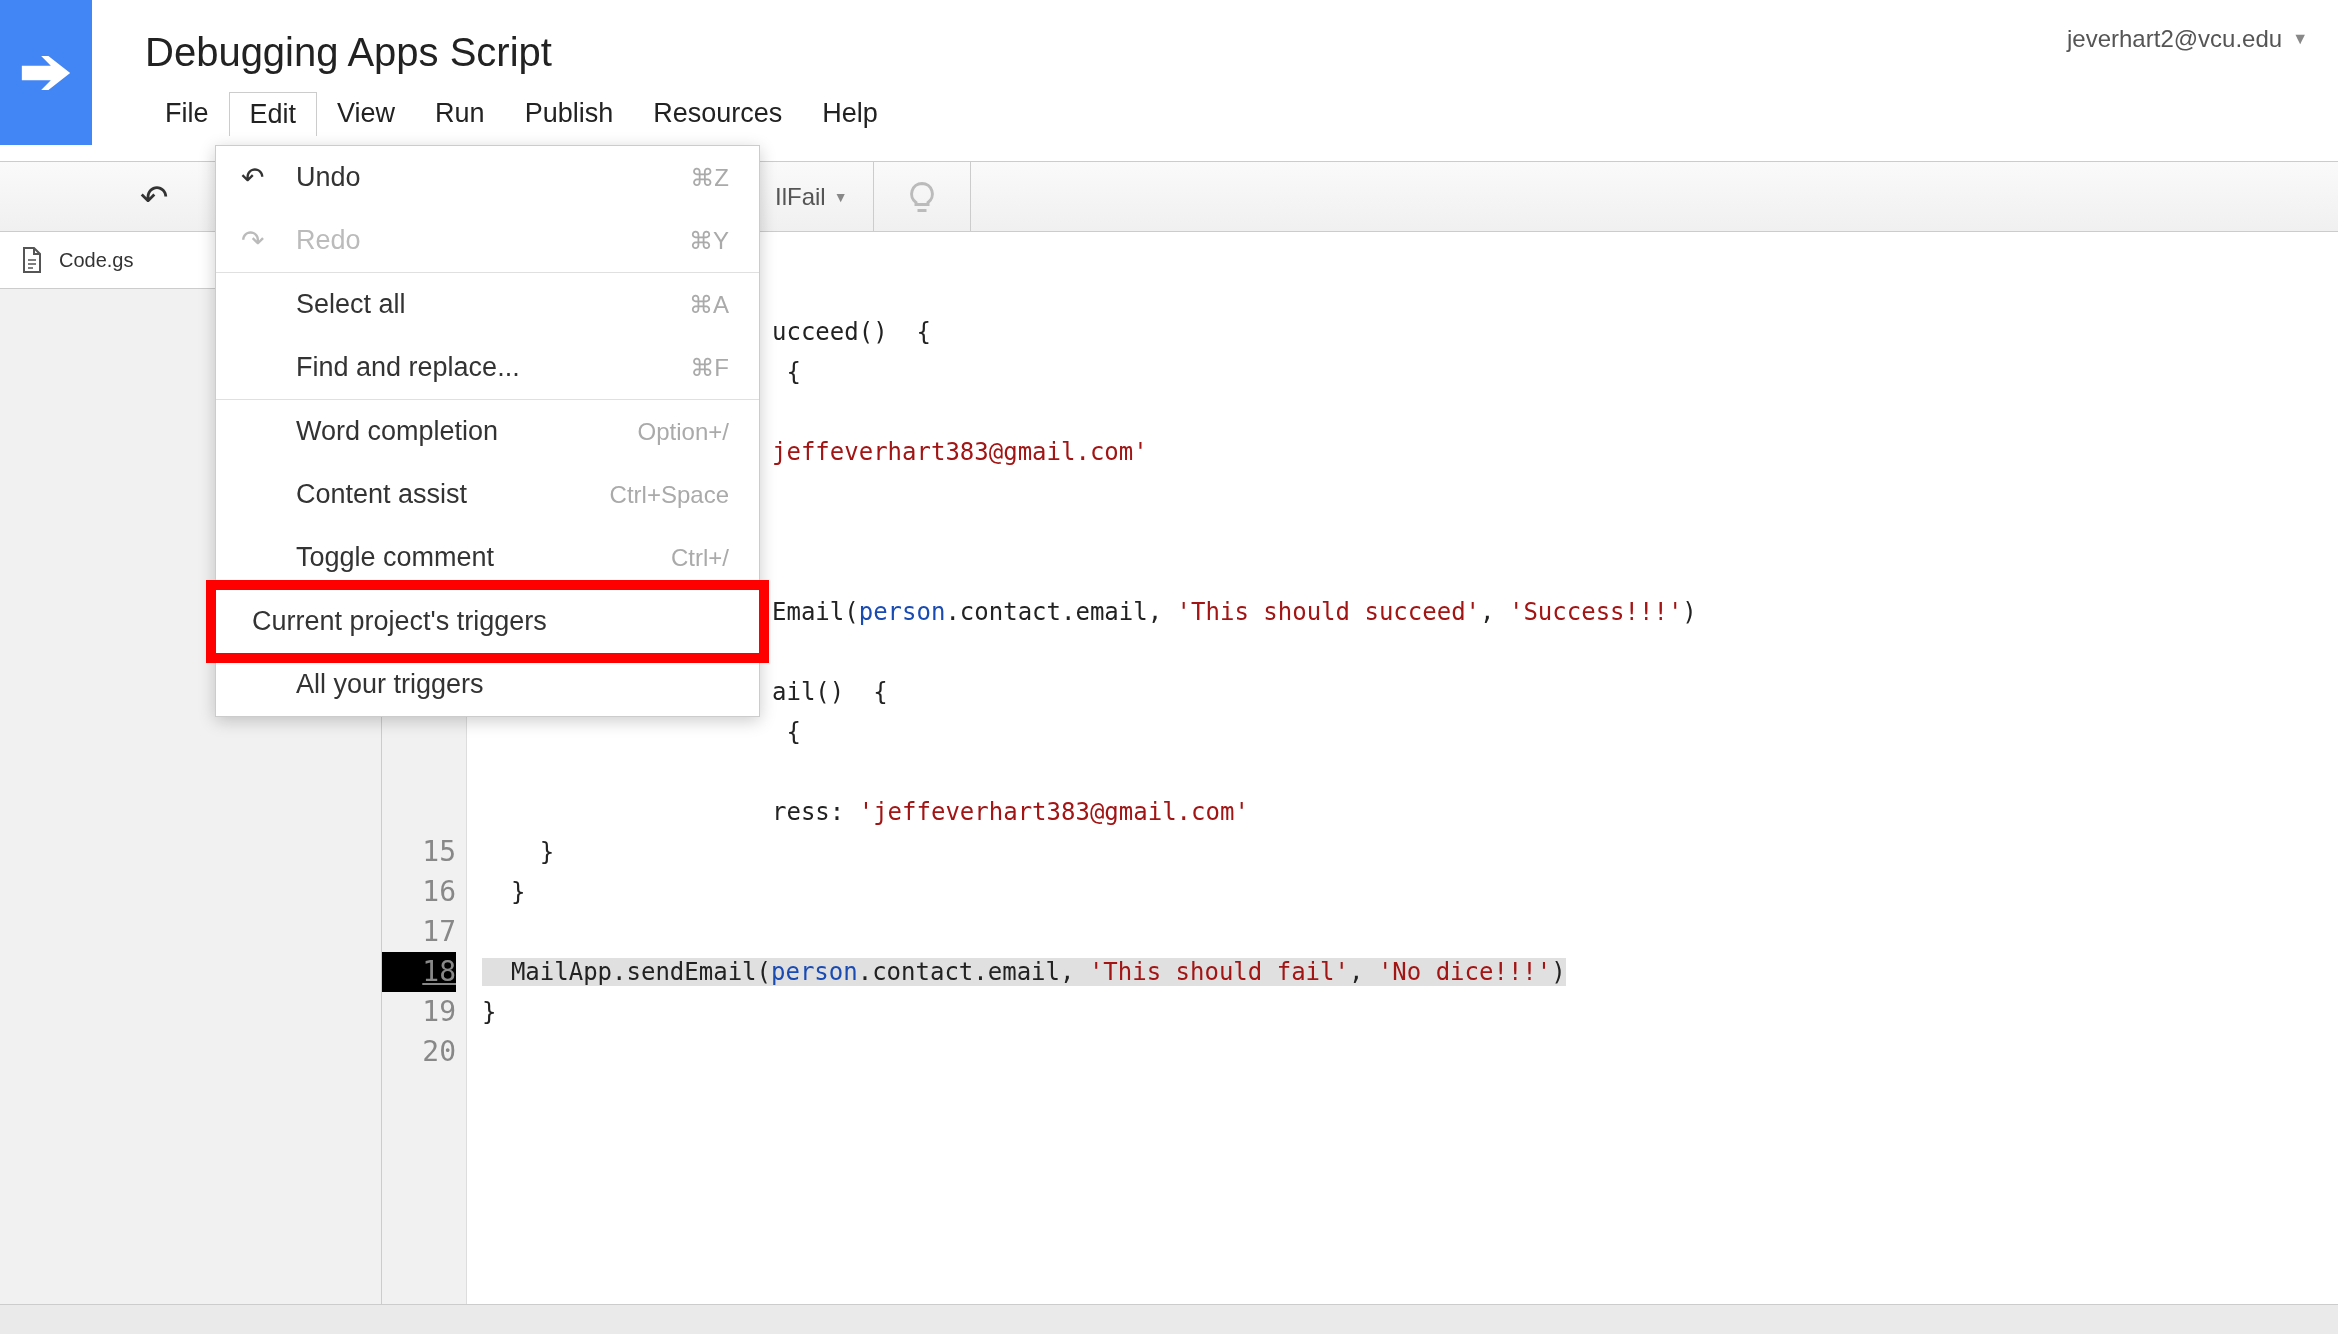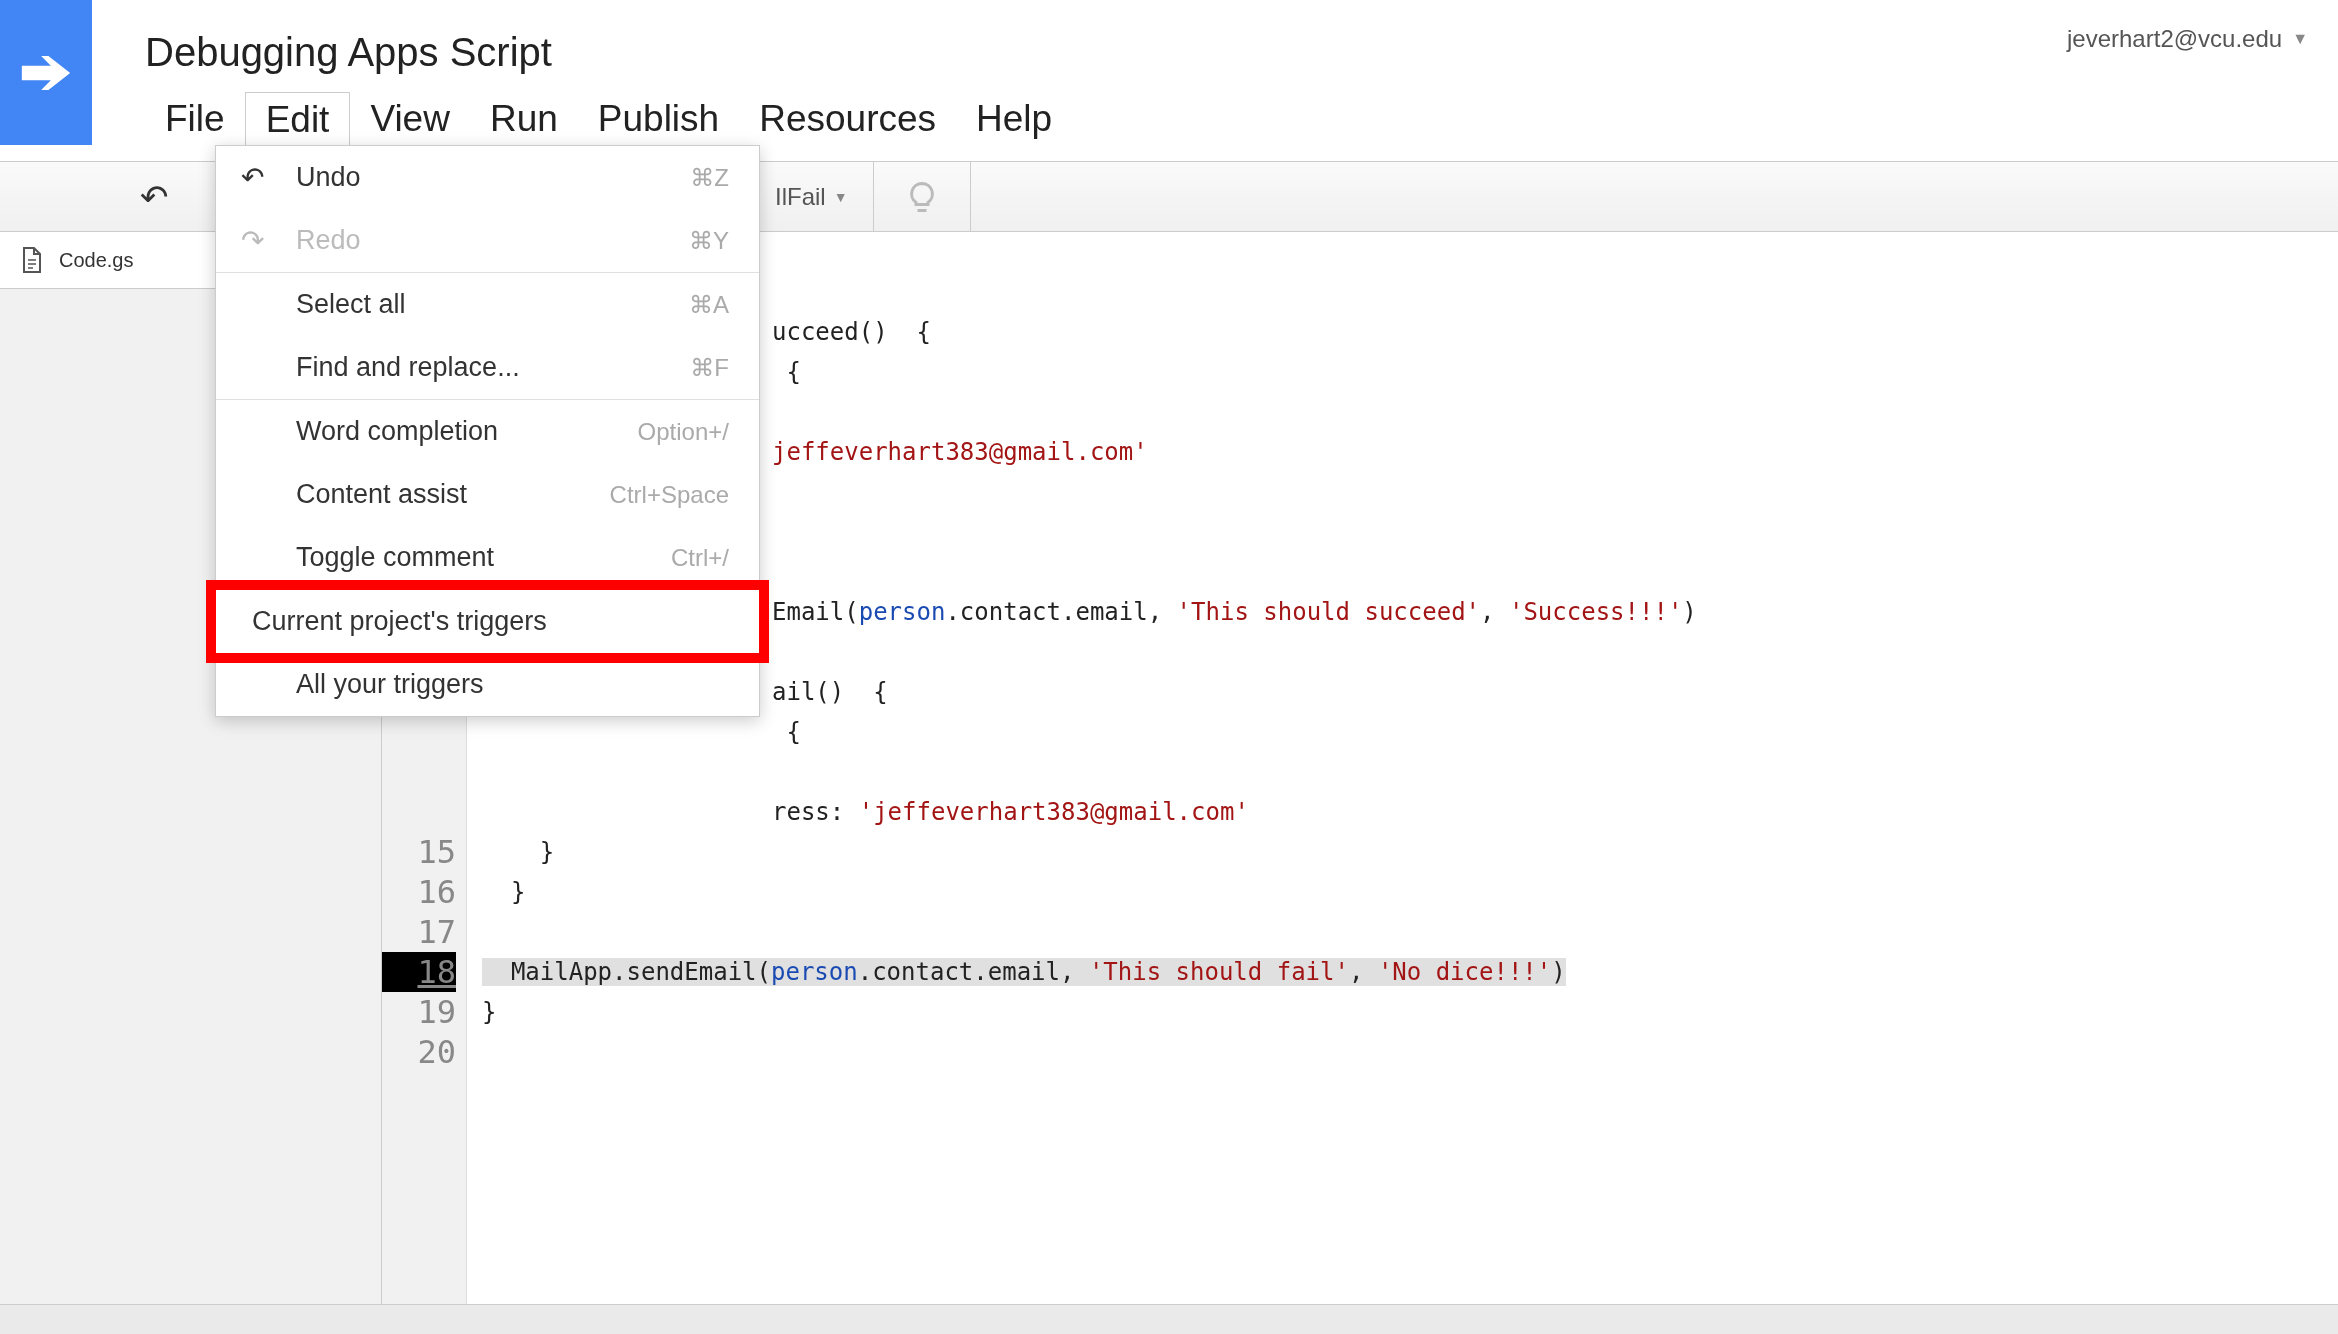--- a/index.html
+++ b/index.html
@@ -31,21 +31,21 @@
   position: absolute;
   left: 145px; top: 30px;
   font-size: 40px;
   color: #222;
 }
 .menubar {
   position: absolute;
   left: 145px; top: 92px;
   display: flex;
   gap: 0;
-  font-size: 37px;
+  font-size: 27px;
   color: #222;
 }
 .menubar .menu-item {
   padding: 6px 20px;
   cursor: pointer;
 }
 .menubar .menu-item.active {
   background: #fff;
   border: 1px solid #ccc;
   border-bottom: none;
@@ -130,21 +130,21 @@
   position: absolute;
   left: 0; top: 0;
   width: 85px;
   height: 100%;
   background: #f1f1f1;
   border-right: 1px solid #ddd;
   text-align: right;
   padding-top: 40px;
   padding-right: 10px;
   font-family: "Menlo", "Consolas", monospace;
-  font-size: 32px;
+  font-size: 28px;
   color: #888;
   line-height: 40px;
 }
 .gutter div.stop { background: #000000; text-decoration: underline; }
 .code {
   position: absolute;
   left: 100px;
   top: 40px;
   font-family: "Menlo", "Consolas", monospace;
   font-size: 24px;

